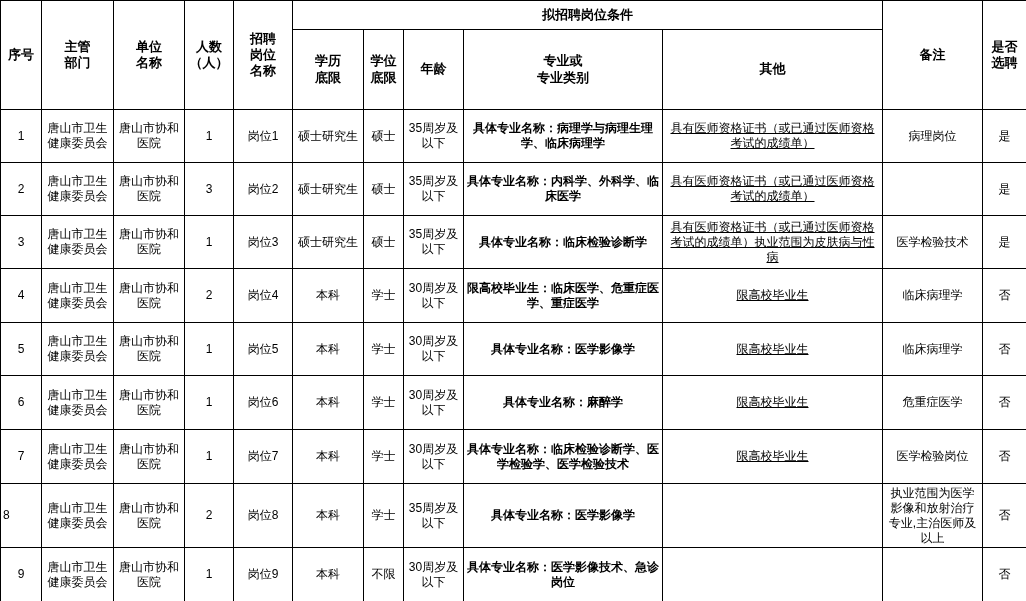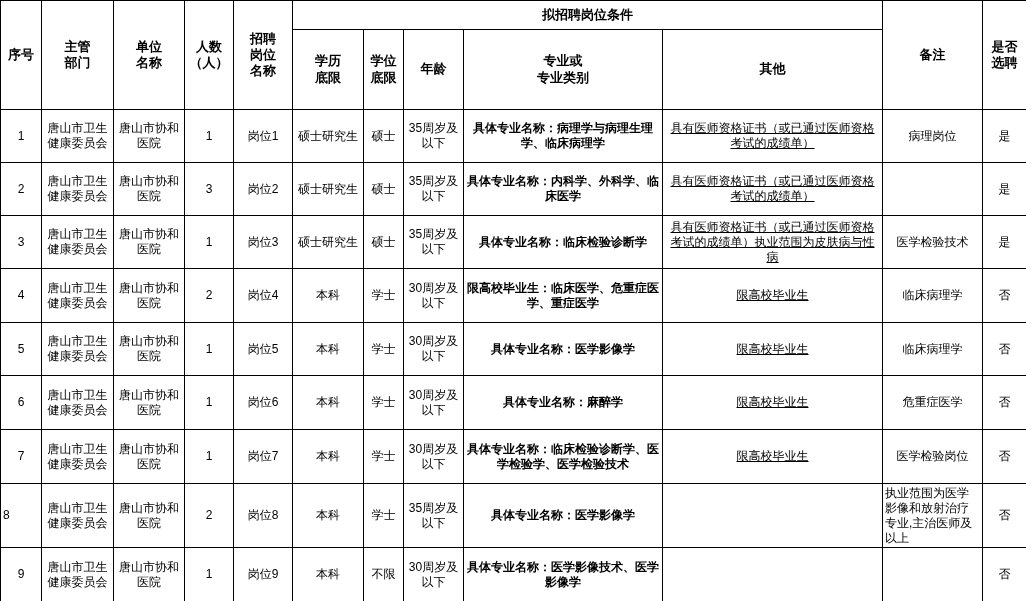--- a/index.html
+++ b/index.html
@@ -42,21 +42,21 @@
   tbody tr:nth-child(6) { height: 54px; }
   tbody tr:nth-child(7) { height: 54px; }
   tbody tr:nth-child(8) { height: 64px; }
   tbody tr:nth-child(9) { height: 54px; }
   
   td.col-major { text-align: left; padding: 1px 3px; font-weight: bold; }
   td.col-other { padding: 1px 4px; text-decoration: underline; }
   td.col-remark { padding: 1px 4px; }
   
   tbody tr:nth-child(8) td.col-no { text-align: left; padding-left: 2px; }
-  tbody tr:nth-child(8) td.col-remark { text-align: left; }
+  tbody tr:nth-child(8) td.col-remark { text-align: center; }
 </style>
 </head>
 <body>
 
 <div class="sheet">
   <table class="recruit">
     <colgroup>
       <col style="width:41px">
       <col style="width:72px">
       <col style="width:71px">
@@ -213,20 +213,20 @@
         </tr>
         <tr>
           <td class="col-no">9</td>
           <td class="col-dept">唐山市卫生健康委员会</td>
           <td class="col-unit">唐山市协和医院</td>
           <td class="col-count">1</td>
           <td class="col-post">岗位9</td>
           <td class="col-edu">本科</td>
           <td class="col-degree">不限</td>
           <td class="col-age">30周岁及以下</td>
-          <td class="col-major">具体专业名称：医学影像技术、医学影像学</td>
+          <td class="col-major">具体专业名称：医学影像技术、急诊岗位</td>
           <td class="col-other"></td>
           <td class="col-remark"></td>
           <td class="col-selected">否</td>
         </tr>
       </tbody>
   </table>
 </div>
 
 </body></html>

